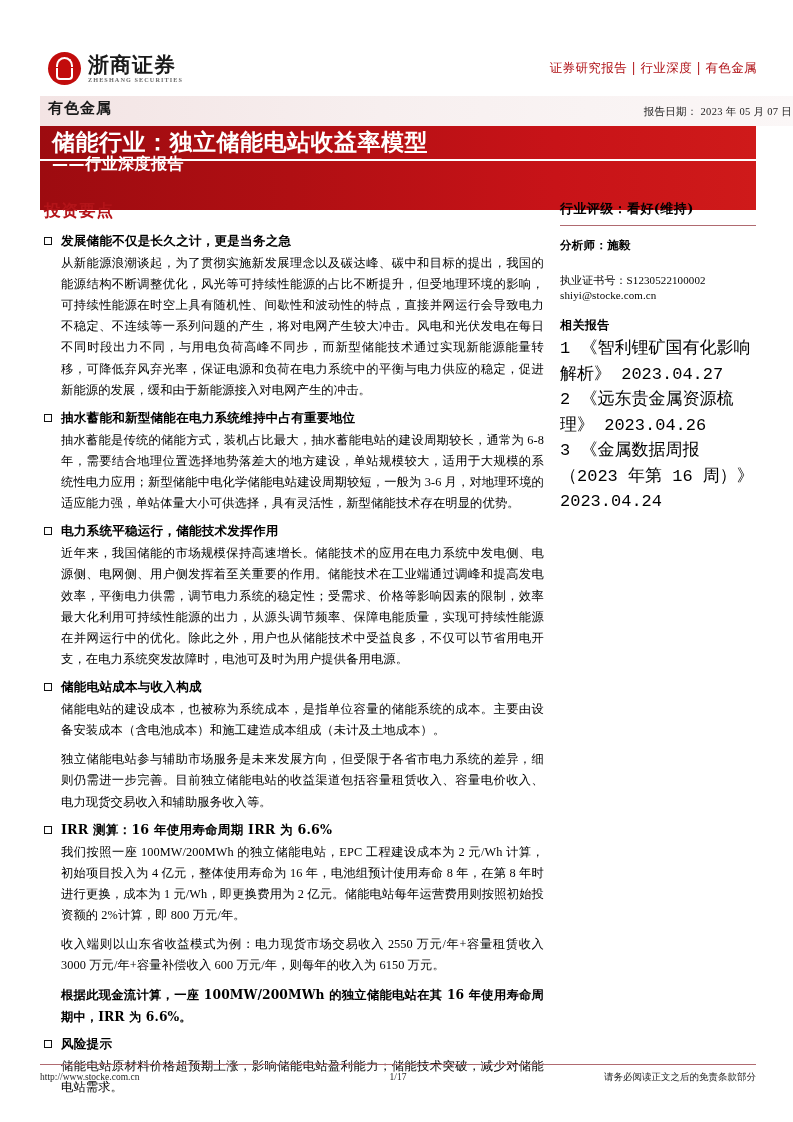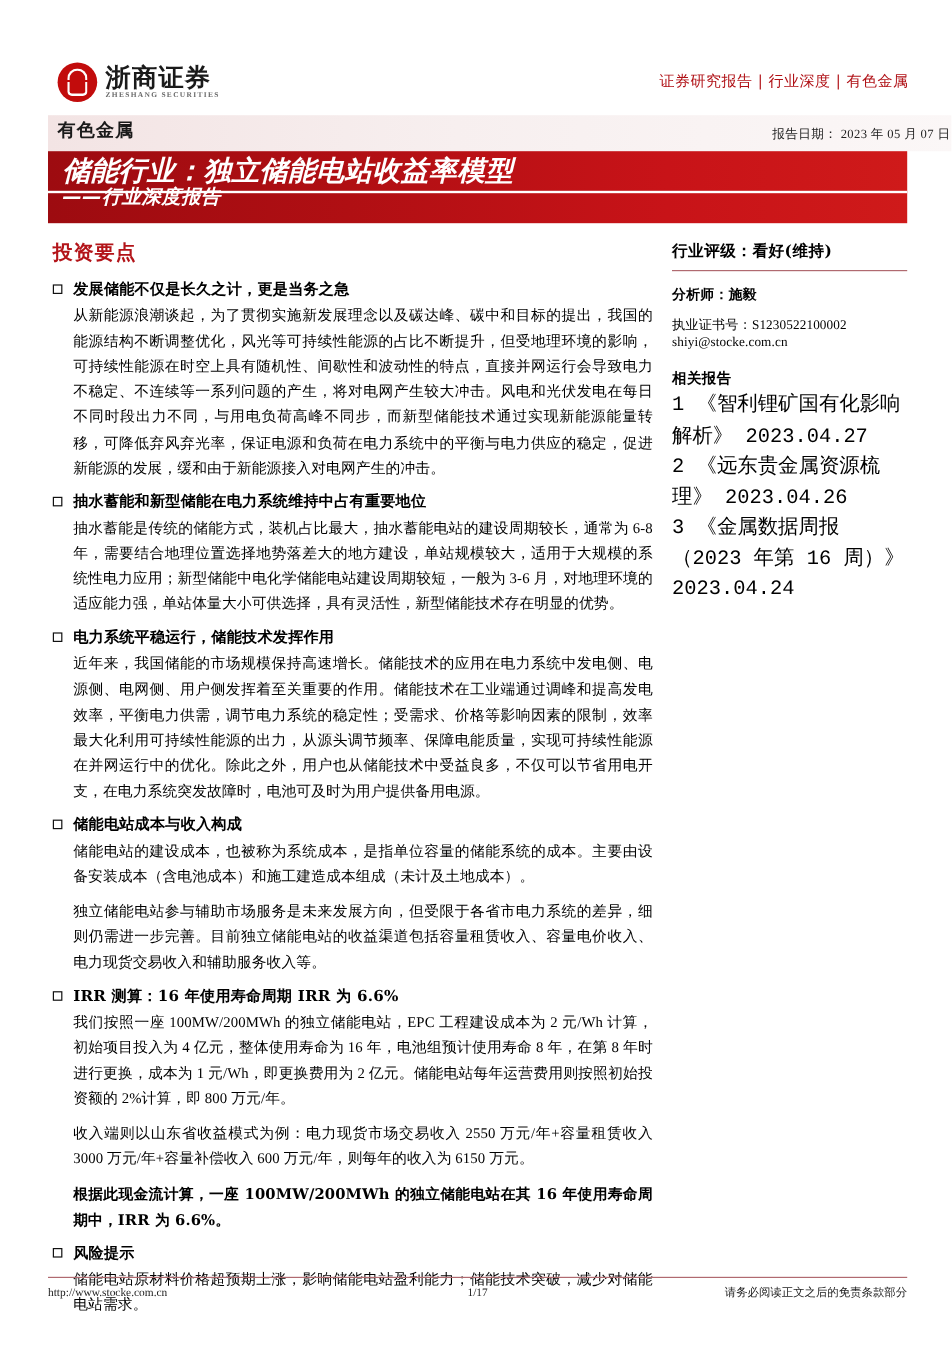--- a/index.html
+++ b/index.html
@@ -124,24 +124,23 @@
     letter-spacing: 0.3px;
     white-space: nowrap;
   }
 
   
   .title-band {
     position: absolute;
     left: 40px;
     top: 126px;
     width: 716px;
-    height: 60px;
+    height: 84px;
     background: linear-gradient(to right, #9d0b10 0%, #b00f13 35%, #c81318 72%, #cf1a1a 100%);
     overflow: hidden;
-    font-style: italic;
   }
   .title-band::after {
     content: "";
     position: absolute;
     left: 0;
     top: 33px;
     width: 716px;
     height: 1.5px;
     background: #ffffff;
   }
@@ -252,21 +251,21 @@
     height: 1px;
     background: #b06a70;
     margin: 0 0 12px 0;
   }
   .analyst-line {
     font-family: "DejaVu Serif", "Liberation Serif", serif;
     font-size: 11.5px;
     font-weight: bold;
     color: #000;
     letter-spacing: 0.3px;
-    margin-bottom: 10px;
+    margin-bottom: 20px;
   }
   .meta-line {
     font-family: "Liberation Serif", serif;
     font-size: 11px;
     color: #000;
     margin-bottom: 1px;
     letter-spacing: 0.1px;
   }
   .rel-title {
     font-family: "DejaVu Serif", "Liberation Serif", serif;

